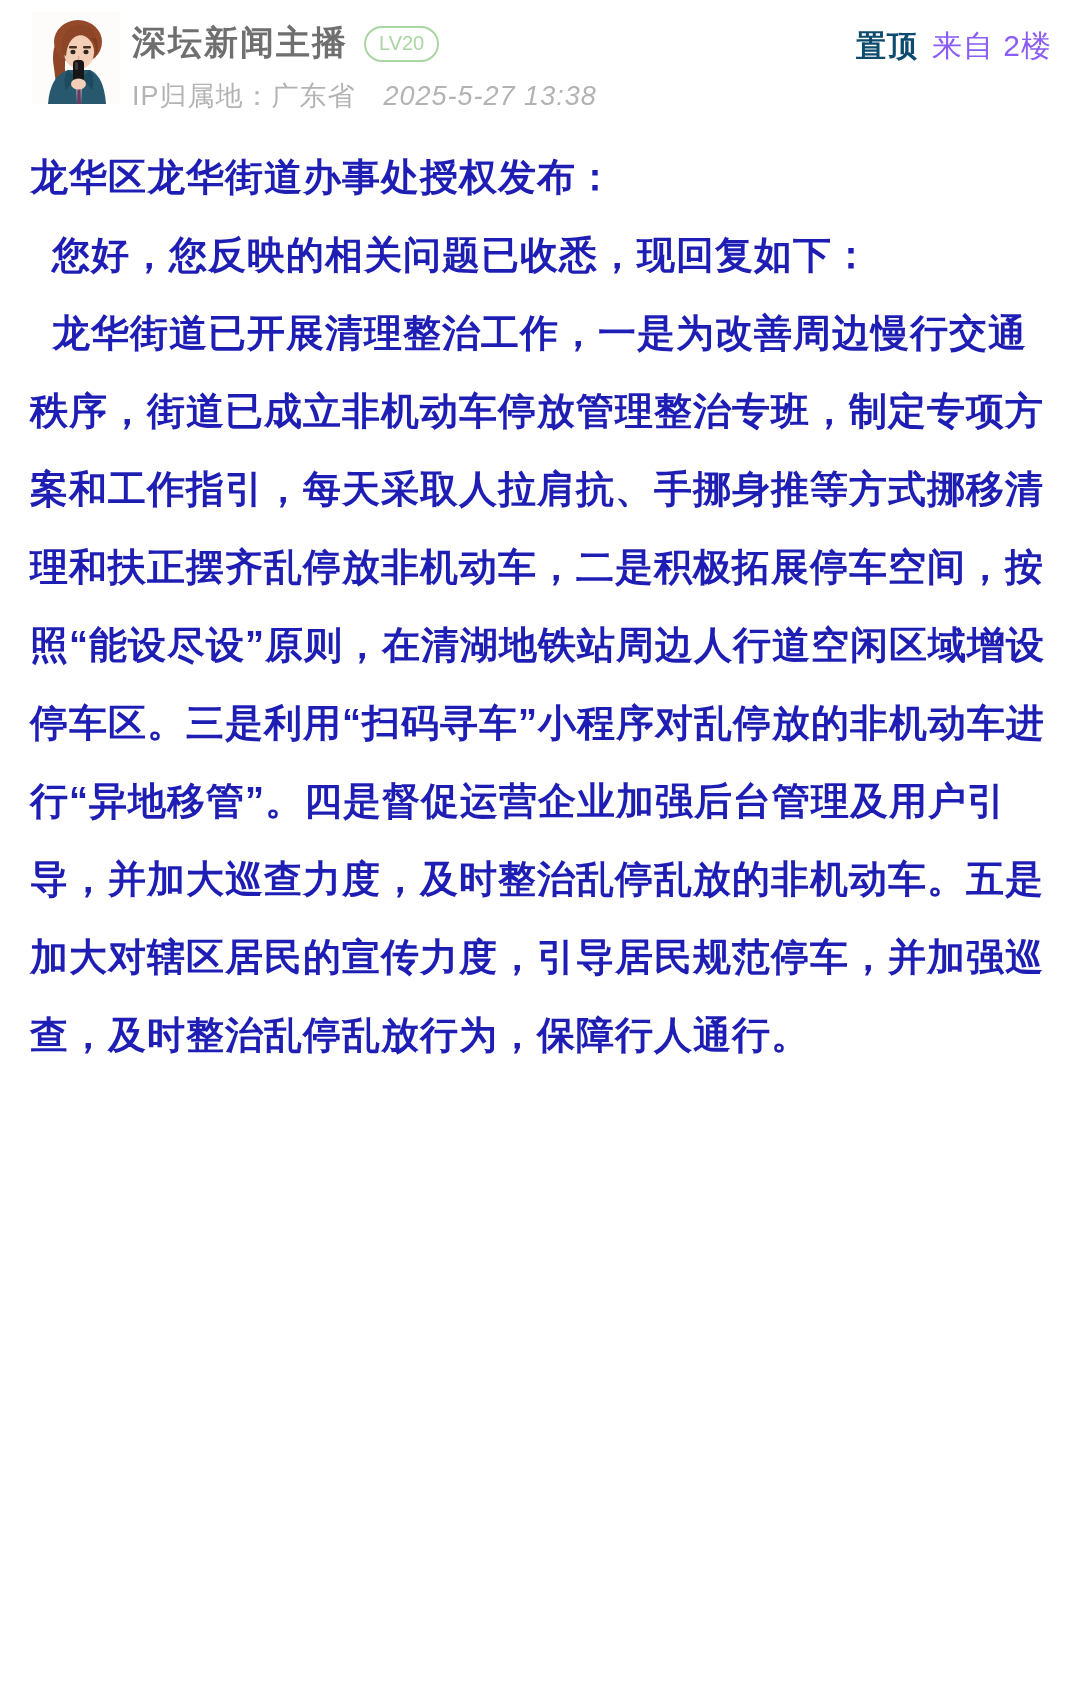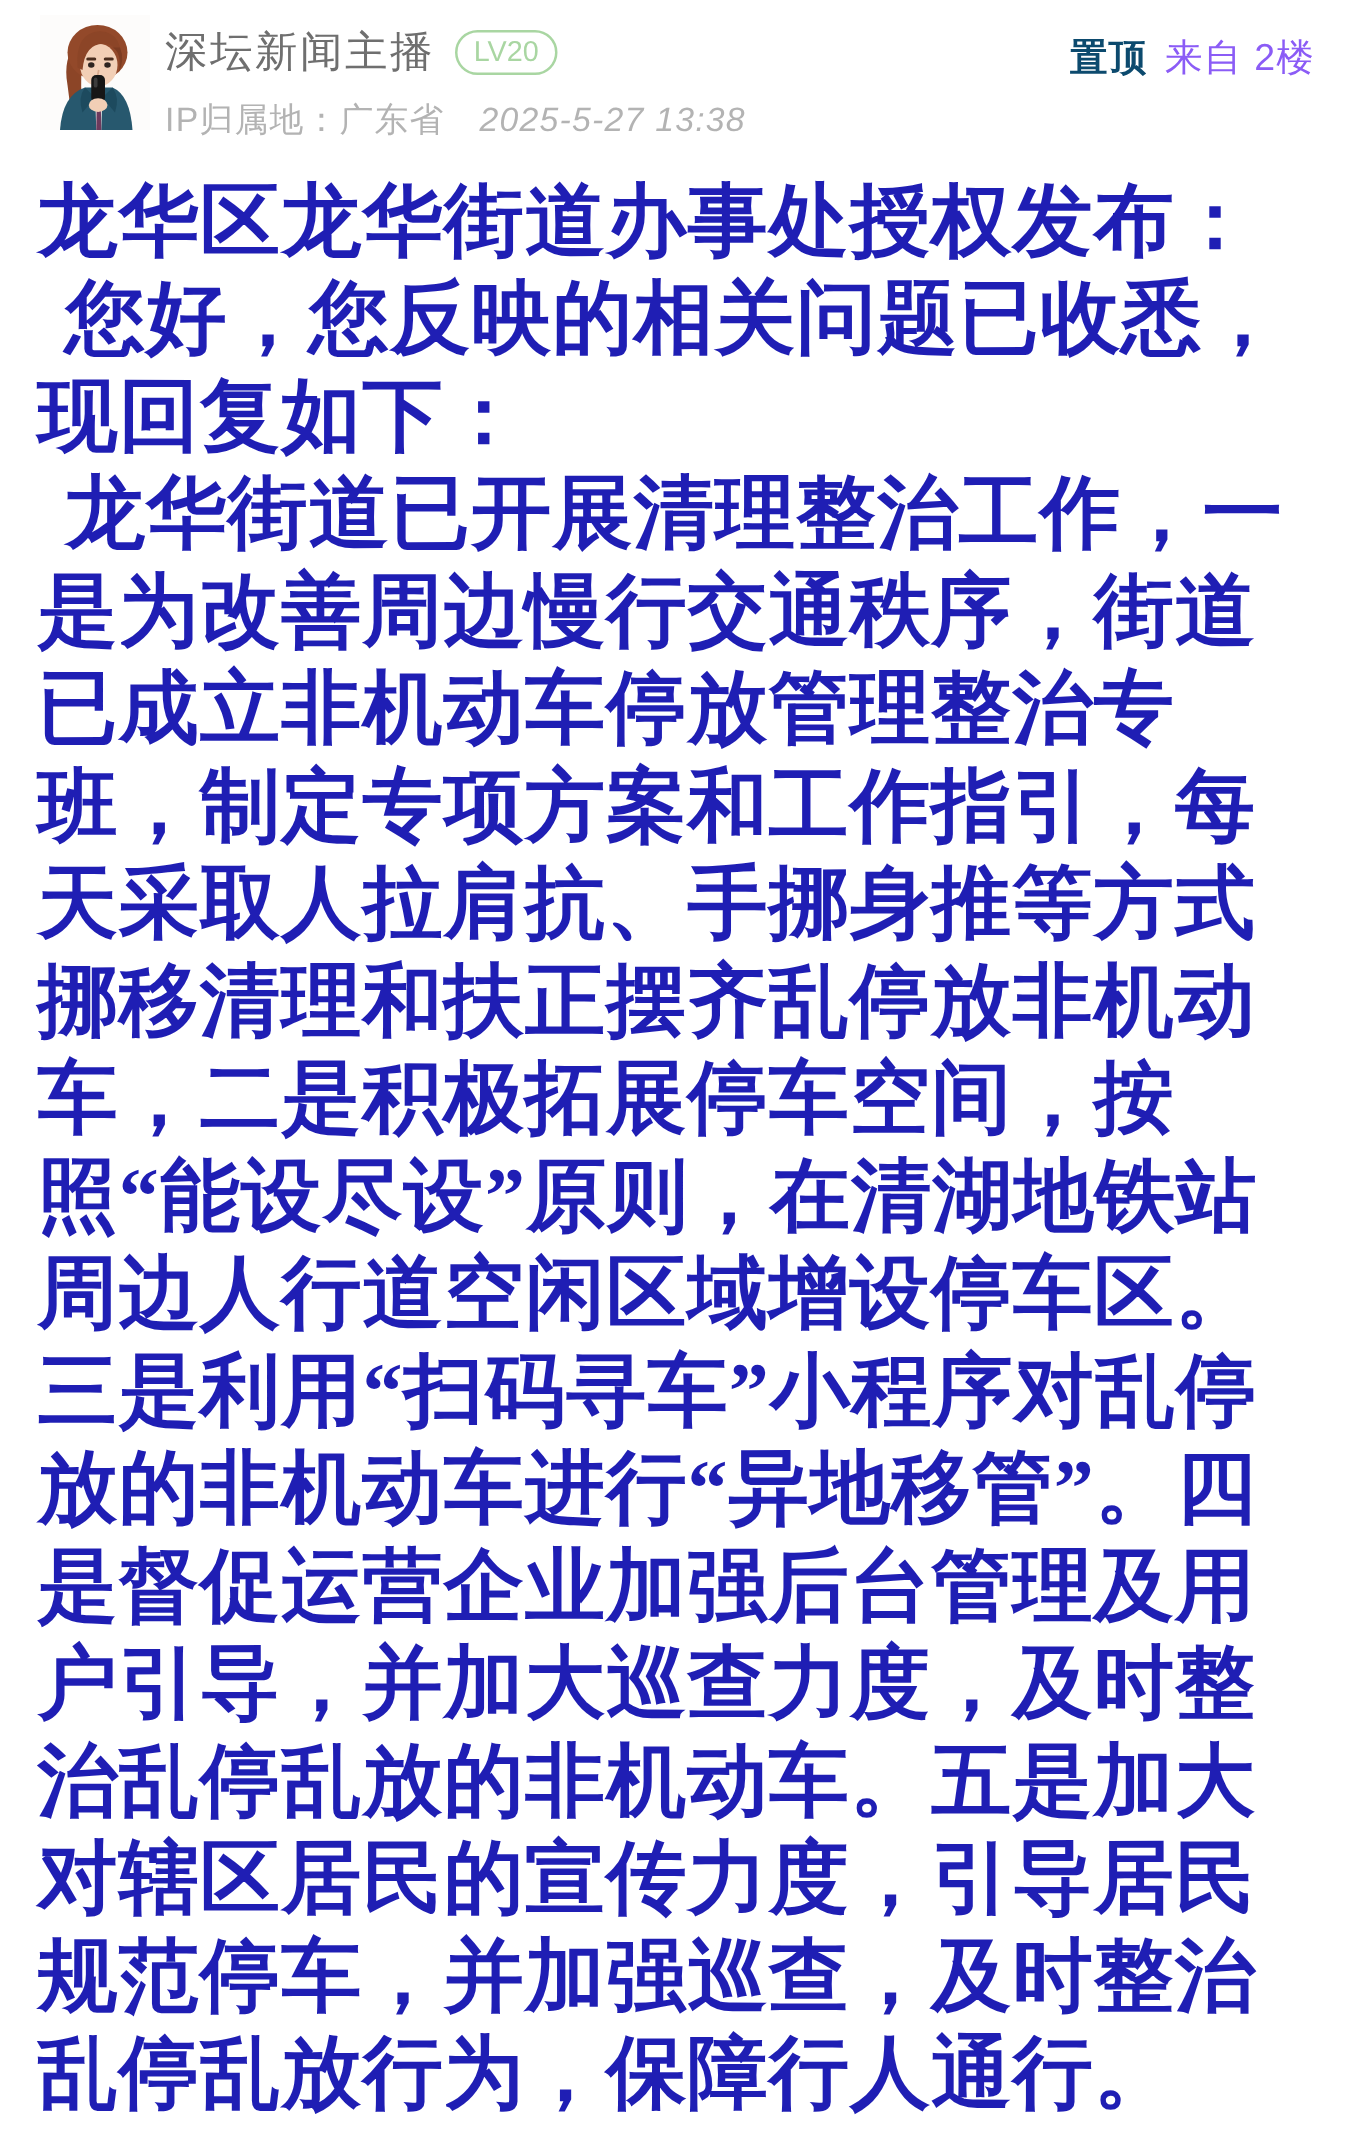--- a/index.html
+++ b/index.html
@@ -25,33 +25,33 @@
     top: 12px;
     width: 88px;
     height: 92px;
     background: #fdfdfd;
     cursor: pointer;
   }
   .user-block { margin-left: 100px; padding-top: 10px; }
   .user-row { line-height: 40px; white-space: nowrap; }
   .username {
     font-size: 34px;
-    font-weight: normal;
+    font-weight: bold;
     color: #6f6f6f;
     letter-spacing: 2px;
     cursor: pointer;
   }
   .lv-badge {
     display: inline-block;
     margin-left: 16px;
     padding: 1px 13px 3px 13px;
     border: 2px solid #a9d6a2;
     border-radius: 19px;
     color: #a9d6a2;
-    font-size: 23px;
+    font-size: 20px;
     line-height: 28px;
     vertical-align: 4px;
     background: #ffffff;
   }
   .meta-row {
     margin-top: 9px;
     font-size: 27px;
     color: #b3b3b3;
     letter-spacing: 1px;
     white-space: nowrap;
@@ -66,28 +66,27 @@
   }
   .pinned { color: #0c4a6e; font-weight: bold; letter-spacing: 1px; }
   .floor { color: #8b5cf6; margin-left: 14px; letter-spacing: 1px; cursor: pointer; }
 
   
   .post-body {
     padding: 18px 28px 0 30px;
   }
   .para {
     margin: 0;
-    font-size: 64px;
+    font-size: 38px;
     line-height: 78px;
     font-weight: 600;
     color: #1f1eb4;
     letter-spacing: 1px;
     text-align: left;
     word-break: normal;
-    font-family: Liberation Serif, serif;
   }
   .para.indent { text-indent: 22px; }
 </style>
 </head>
 <body>
 
 <div class="page">
 
   <div class="header">
 

